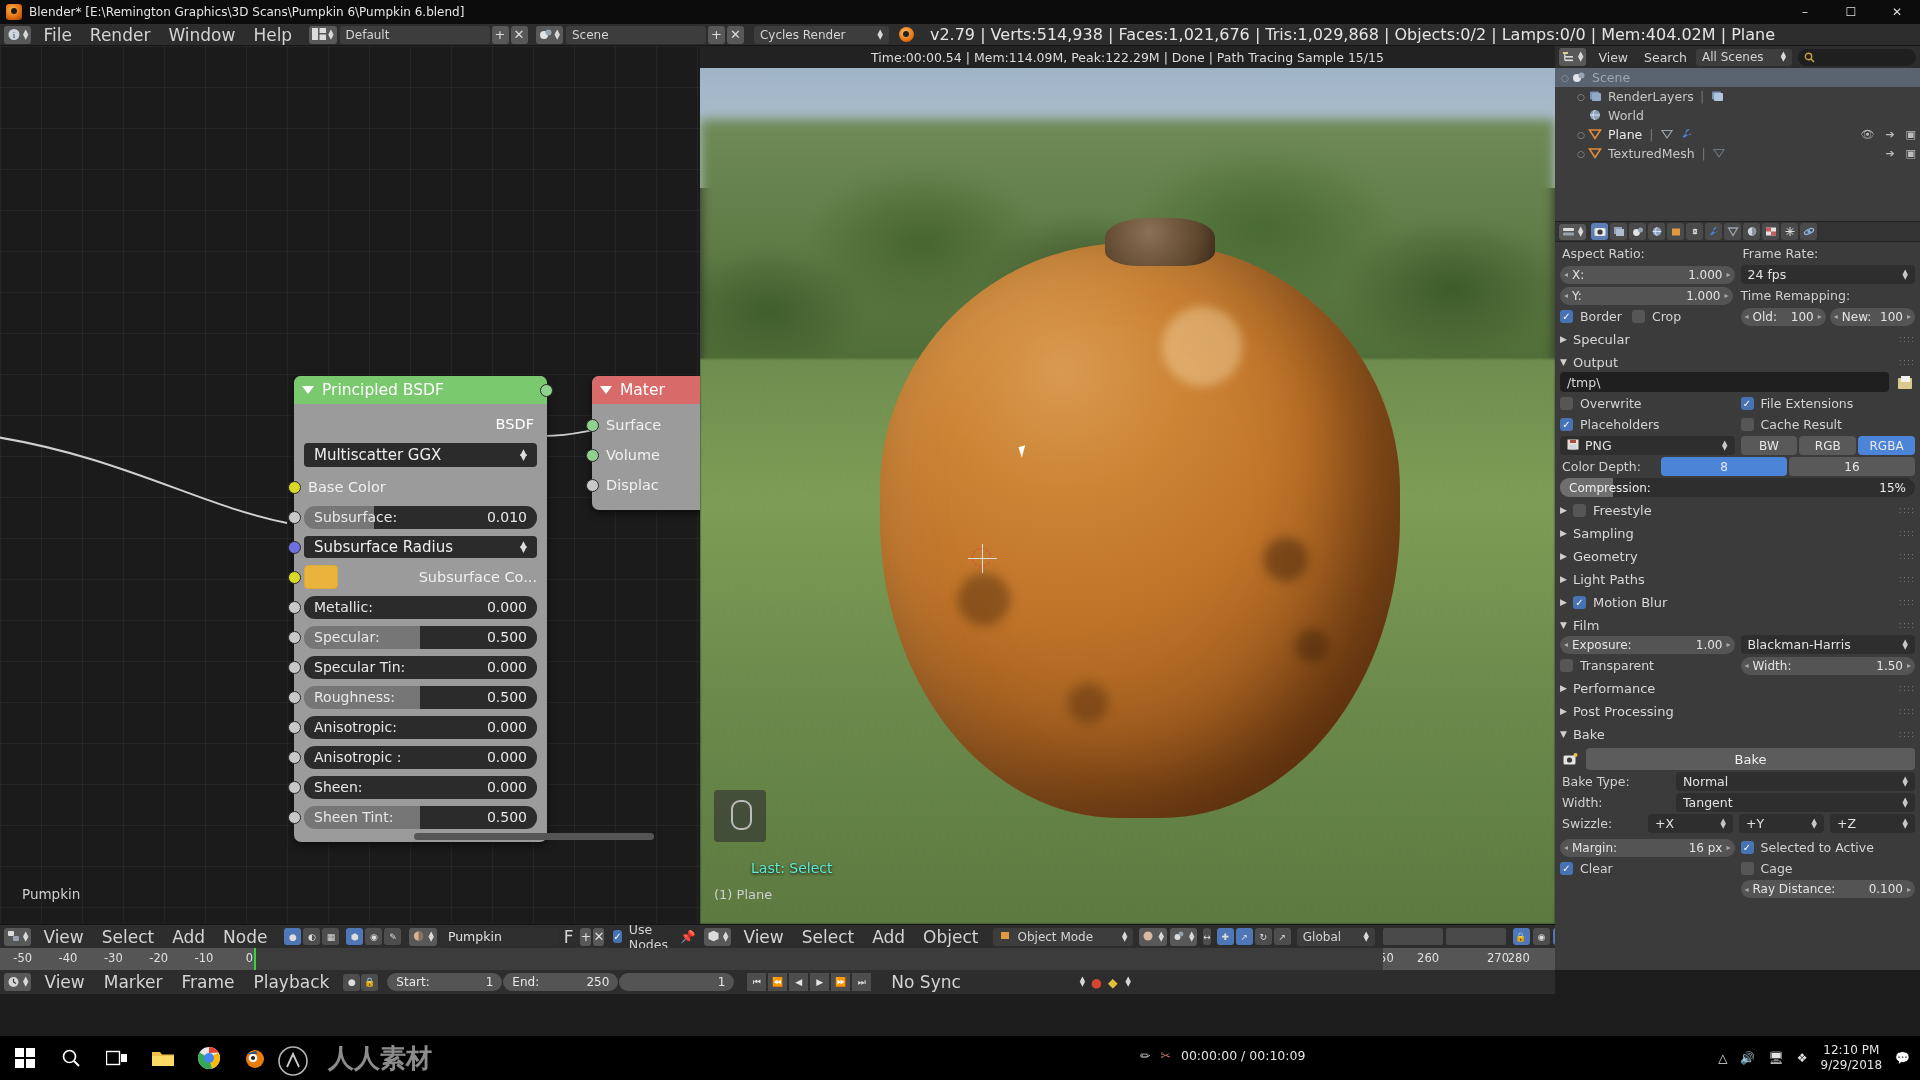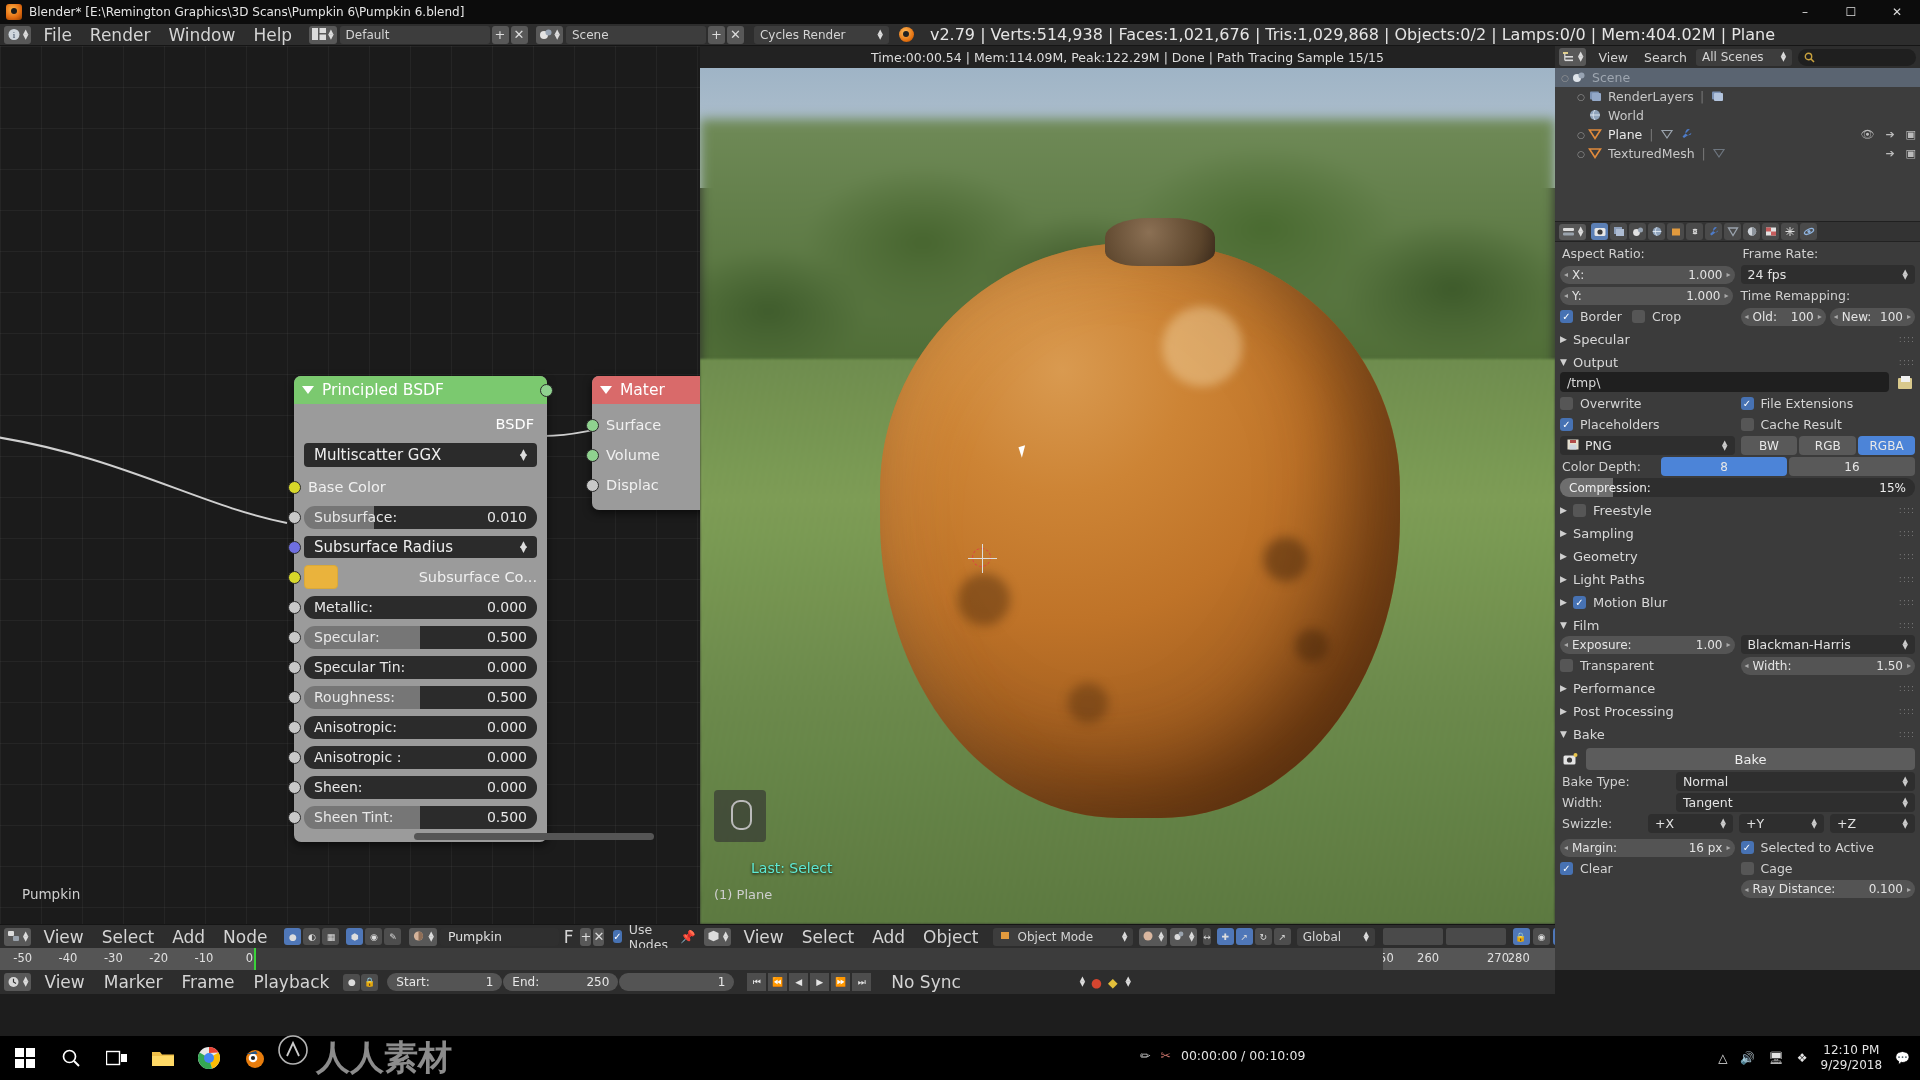--- a/index.html
+++ b/index.html
@@ -245,22 +245,22 @@
      background:#000; display:flex; align-items:center; padding-left:2px;}
   .tbicon { width:46px; height:44px; display:flex; align-items:center;
      justify-content:center;}
   #tray { margin-left:auto; display:flex; align-items:center; gap:13px;
      padding-right:10px; color:#e4e4e4; font-size:12px;}
   #clock { text-align:center; line-height:15px; font-size:12px;}
 
   
   .wm { position:absolute; color:rgba(255,255,255,.12); font-size:30px;
      pointer-events:none; font-weight:bold; }
-  #wm-center { left:880px; top:1032px; display:flex; align-items:flex-start; gap:8px;
-     color:rgba(255,255,255,.55); font-size:34px; font-weight:bold;}
+  #wm-center { left:880px; top:1032px; display:flex; align-items:flex-end; gap:20px;
+     color:rgba(255,255,255,.55); font-size:26px; font-weight:bold;}
   #wm-top { left:1120px; top:16px; color:rgba(255,255,255,.28); font-size:26px;
      font-weight:bold; letter-spacing:1px;}
 </style>
 </head>
 <body>
 
 <div id="titlebar">
   <span class="tb-icon"></span>
   <span>Blender* [E:\Remington Graphics\3D Scans\Pumpkin 6\Pumpkin 6.blend]</span>
   <div id="win-controls">

